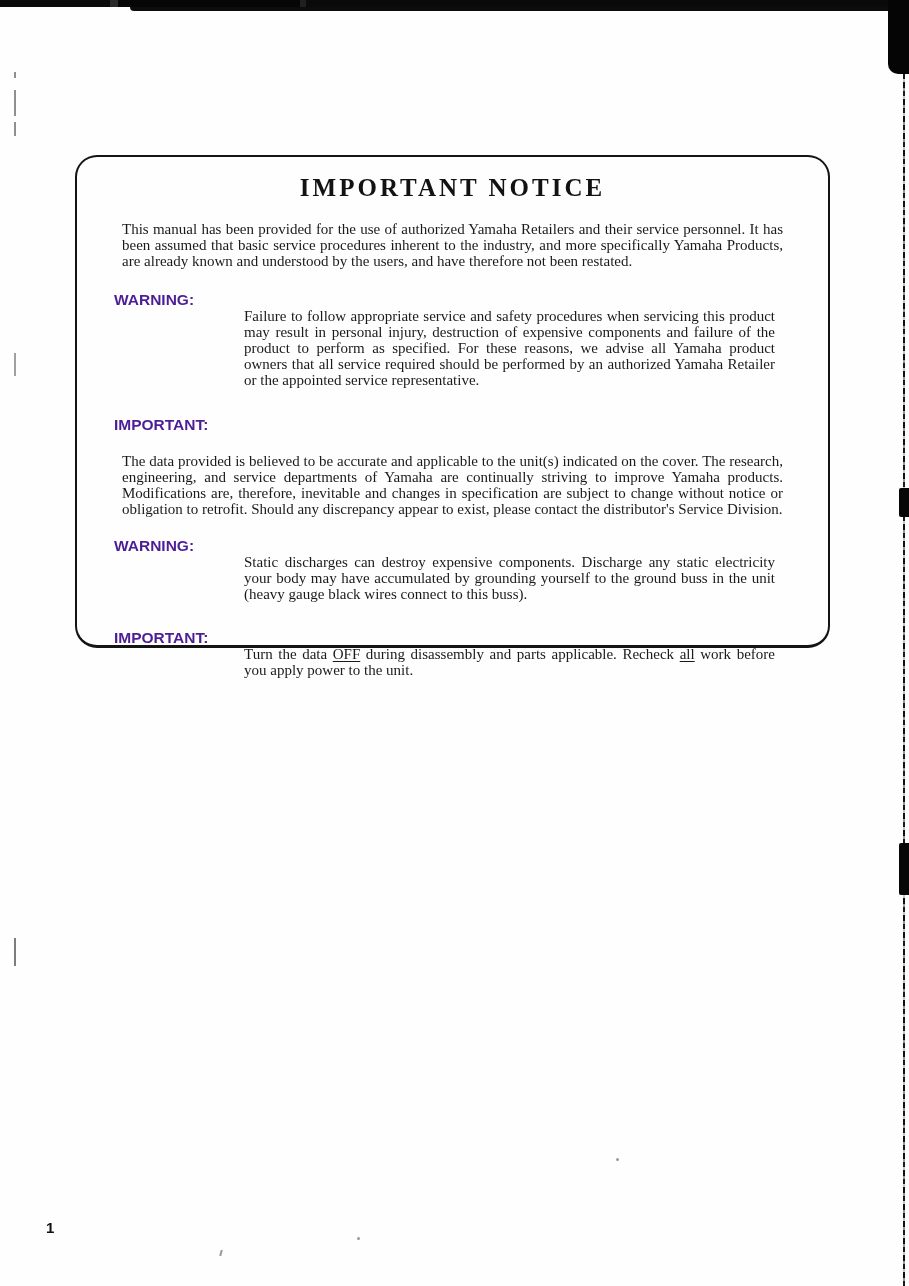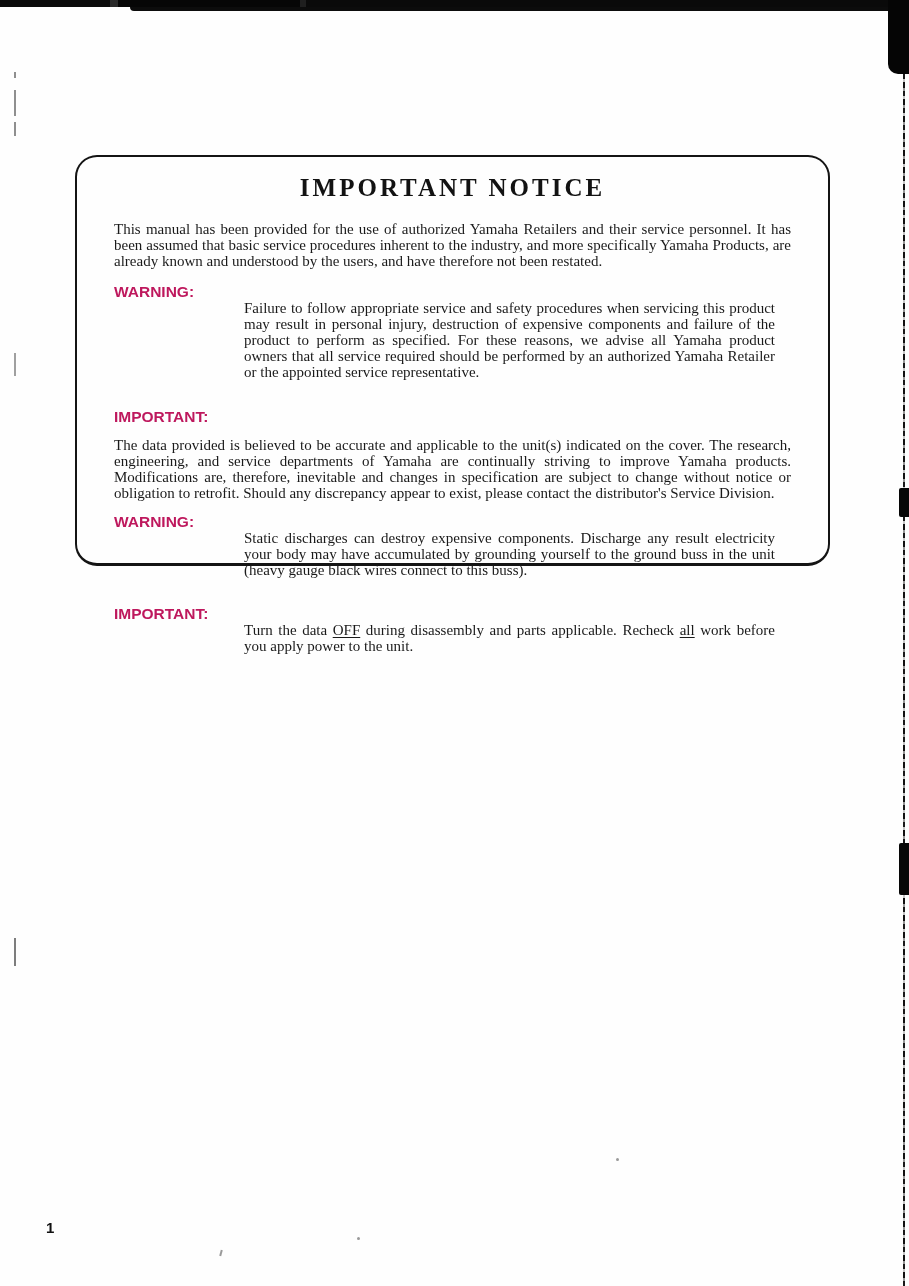--- a/index.html
+++ b/index.html
@@ -78,57 +78,57 @@
     position: absolute;
     width: 3px; height: 3px;
     background: #9a9a9a;
     border-radius: 50%;
   }
 
   
   .notice-box {
     position: absolute;
     left: 75px; top: 155px;
-    width: 755px; height: 411px;
+    width: 755px; height: 493px;
     border: 2px solid #141414;
     border-bottom-width: 3px;
     border-radius: 22px;
     box-sizing: border-box;
     padding: 17px 37px 0 37px;
   }
   .notice-title {
     margin: 0 0 19px 0;
     text-align: center;
     font-family: "Liberation Serif", serif;
     font-weight: 700;
     font-size: 25px;
     letter-spacing: 3px;
     color: #121212;
   }
   .para {
-    margin: 0;
+    margin: 8px;
     font-size: 15px;
     line-height: 16.2px;
     text-align: justify;
     color: #1a1a1a;
   }
   .spacer-lg { height: 14px; }
   .spacer-md { height: 12px; }
 
   .block {
     display: flex;
     align-items: flex-start;
   }
   .block-label {
     flex: 0 0 114px;
     font-family: "Liberation Sans", sans-serif;
     font-weight: 700;
     font-size: 15.5px;
     line-height: 16.2px;
-    color: #be185d;
+    color: #4c1d95;
     white-space: nowrap;
   }
   .block-body {
     flex: 1 1 auto;
     margin: 16px;
     font-size: 15px;
     line-height: 16.2px;
     text-align: justify;
     color: #1a1a1a;
   }
@@ -187,21 +187,21 @@
     </div>
 
     <div class="spacer-md"></div>
 
     <p class="para">The data provided is believed to be accurate and applicable to the unit(s) indicated on the cover. The research, engineering, and service departments of Yamaha are continually striving to improve Yamaha products. Modifications are, therefore, inevitable and changes in specification are subject to change without notice or obligation to retrofit. Should any discrepancy appear to exist, please contact the distributor's Service Division.</p>
 
     <div class="spacer-md"></div>
 
     <div class="block">
       <span class="block-label">WARNING:</span>
-      <p class="block-body">Static discharges can destroy expensive components. Discharge any result electricity your body may have accumulated by grounding yourself to the ground buss in the unit (heavy gauge black wires connect to this buss).</p>
+      <p class="block-body">Static discharges can destroy expensive components. Discharge any static electricity your body may have accumulated by grounding yourself to the ground buss in the unit (heavy gauge black wires connect to this buss).</p>
     </div>
 
     <div class="spacer-md"></div>
 
     <div class="block">
       <span class="block-label">IMPORTANT:</span>
       <p class="block-body"><span>Turn the data </span><span class="u-word">OFF</span><span> during disassembly and parts applicable. Recheck </span><span class="u-word">all</span><span> work before you apply power to the unit.</span></p>
     </div>
 
   </div>

